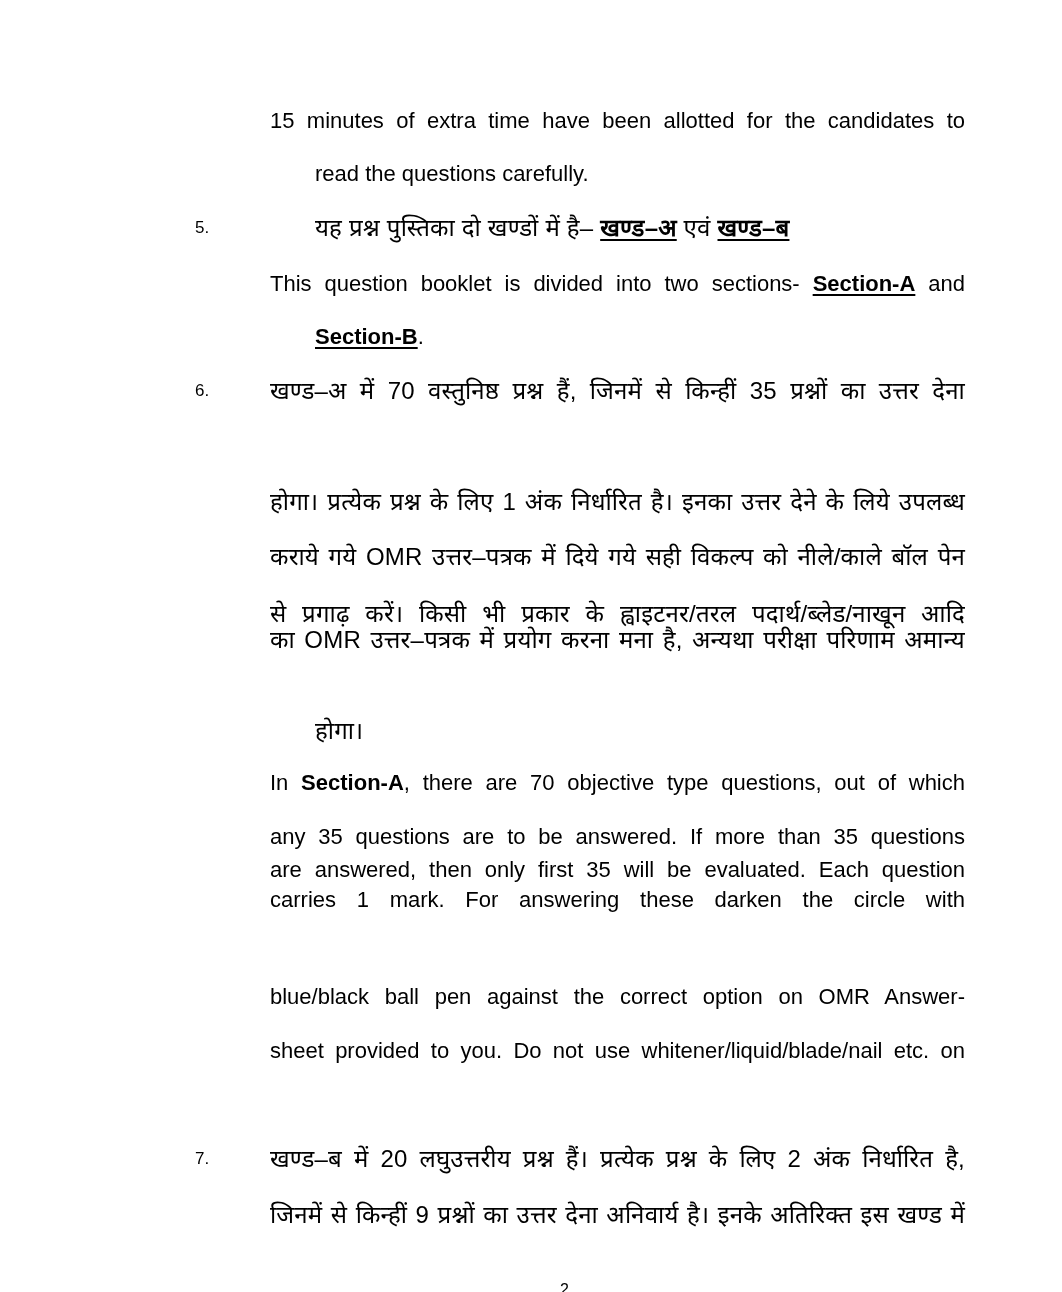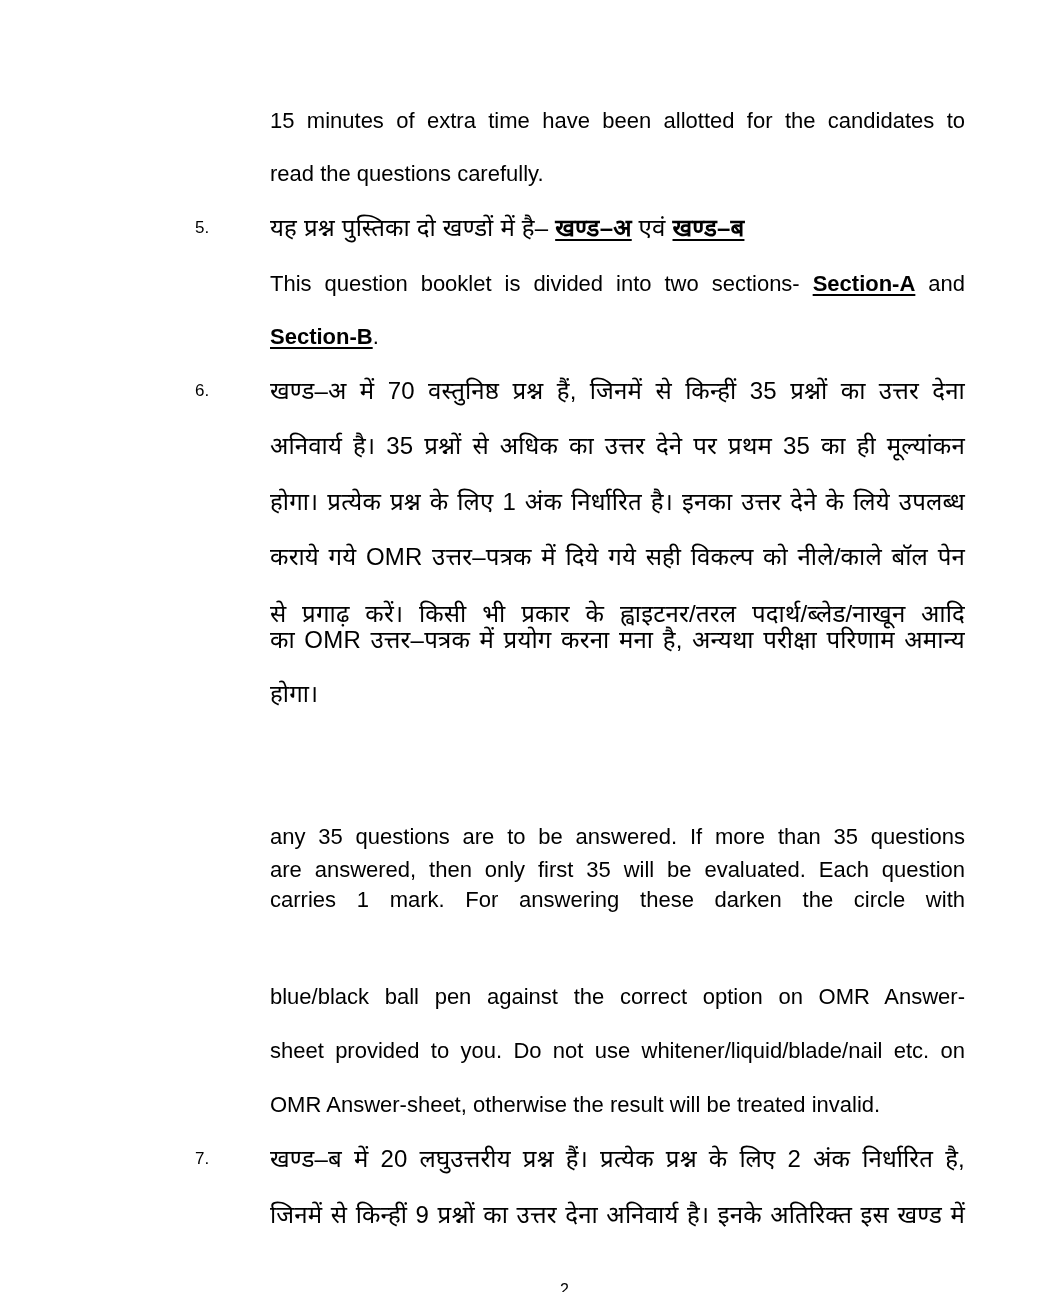--- a/index.html
+++ b/index.html
@@ -7,21 +7,21 @@
       width: 1062px; height: 1292px; overflow: hidden; position: relative;
       font-family: "Liberation Sans", "DejaVu Sans", sans-serif;
       color: #000000;
     }
     .page { position: absolute; left: 0; top: 0; width: 1062px; height: 1112px; }
     .line {
       position: absolute; left: 270px; width: 695px;
       font-size: 22px; line-height: 28px; white-space: nowrap;
       text-align: justify; text-align-last: justify;
     }
-    .line.last { text-align-last: left; }
+    .line.last { text-align-last: left; margin-left: 45px; }
     .num {
       position: absolute; left: 195px; font-size: 17px; line-height: 28px;
     }
     .hi { font-size: 24px; letter-spacing: 0.2px; }
     .b { font-weight: bold; }
     .u { text-decoration: underline; text-underline-offset: 3px; }
     .pagenum {
       position: absolute; left: 560px; top: 1280px; font-size: 16px; line-height: 20px;
     }
   </style>
@@ -39,32 +39,33 @@
   </div>
   <div class="line" style="top:270px">
     <span>This question booklet is divided into two sections- </span><span class="b u">Section-A</span><span> and</span>
   </div>
   <div class="line last" style="top:323px">
     <span class="b u">Section-B</span><span>.</span>
   </div>
 
   <div class="num" style="top:377px">6.</div>
   <div class="line hi" style="top:377px">खण्ड–अ में 70 वस्तुनिष्ठ प्रश्न हैं, जिनमें से किन्हीं 35 प्रश्नों का उत्तर देना</div>
-  <div class="line hi" style="top:432px">अनिवार्य है। 35 प्रश्नों से अधिक का उत्तर देने पर प्रथम 35 का ही मूल्यांकन</div>
   <div class="line hi" style="top:488px">होगा। प्रत्येक प्रश्न के लिए 1 अंक निर्धारित है। इनका उत्तर देने के लिये उपलब्ध</div>
   <div class="line hi" style="top:543px">कराये गये OMR उत्तर–पत्रक में दिये गये सही विकल्प को नीले/काले बॉल पेन</div>
   <div class="line hi" style="top:600px">से प्रगाढ़ करें। किसी भी प्रकार के ह्वाइटनर/तरल पदार्थ/ब्लेड/नाखून आदि</div>
   <div class="line hi" style="top:626px">का OMR उत्तर–पत्रक में प्रयोग करना मना है, अन्यथा परीक्षा परिणाम अमान्य</div>
-  <div class="line last hi" style="top:680px">होगा।</div>
+  <div class="line last hi" style="top:717px">होगा।</div>
 
+  <div class="line" style="top:769px">
+    <span>In </span><span class="b">Section-A</span><span>, there are 70 objective type questions, out of which</span>
+  </div>
   <div class="line" style="top:823px">any 35 questions are to be answered. If more than 35 questions</div>
   <div class="line" style="top:856px">are answered, then only first 35 will be evaluated. Each question</div>
   <div class="line" style="top:886px">carries 1 mark. For answering these darken the circle with</div>
   <div class="line" style="top:983px">blue/black ball pen against the correct option on OMR Answer-</div>
   <div class="line" style="top:1037px">sheet provided to you. Do not use whitener/liquid/blade/nail etc. on</div>
-  <div class="line last" style="top:1091px">OMR Answer-sheet, otherwise the result will be treated invalid.</div>
 
   <div class="num" style="top:1145px">7.</div>
   <div class="line hi" style="top:1145px">खण्ड–ब में 20 लघुउत्तरीय प्रश्न हैं। प्रत्येक प्रश्न के लिए 2 अंक निर्धारित है,</div>
   <div class="line hi" style="top:1201px">जिनमें से किन्हीं 9 प्रश्नों का उत्तर देना अनिवार्य है। इनके अतिरिक्त इस खण्ड में</div>
 
   <div class="pagenum">2</div>
 </div>
 
 </body></html>

